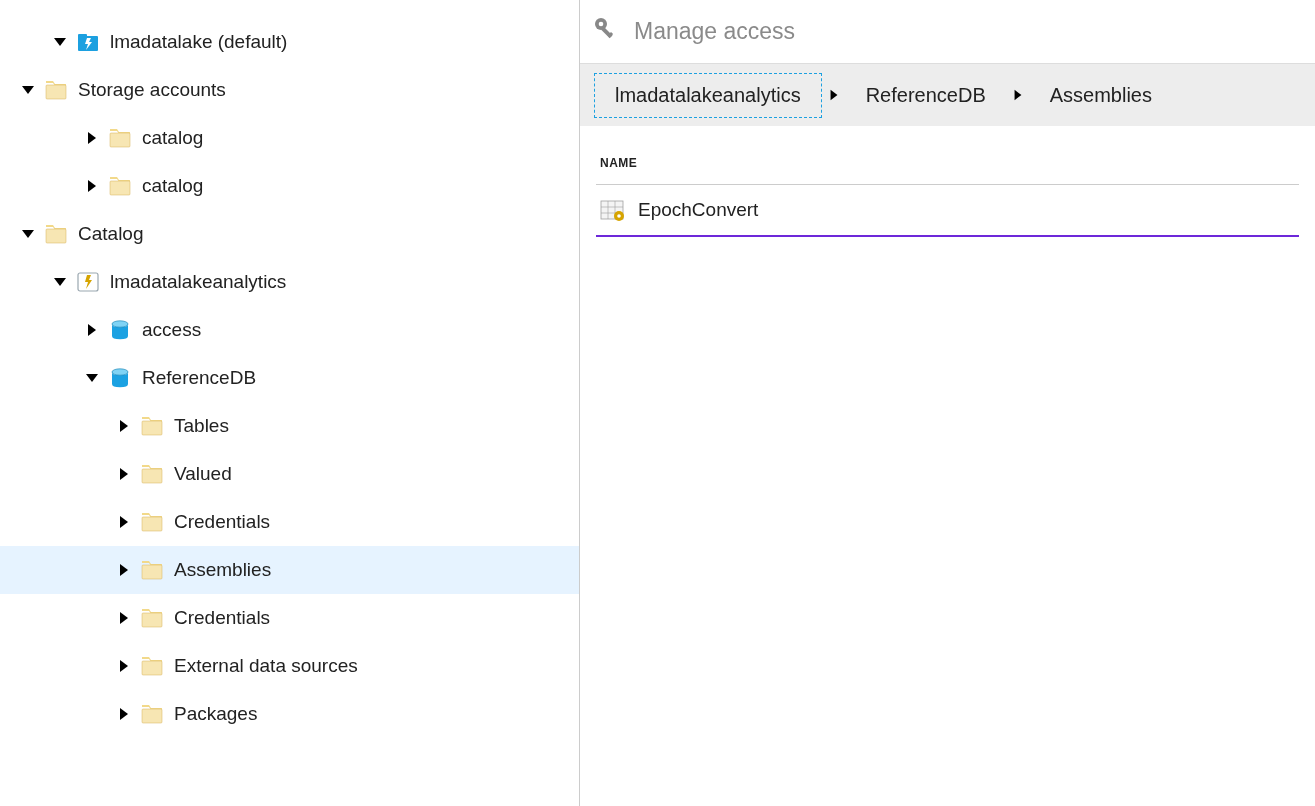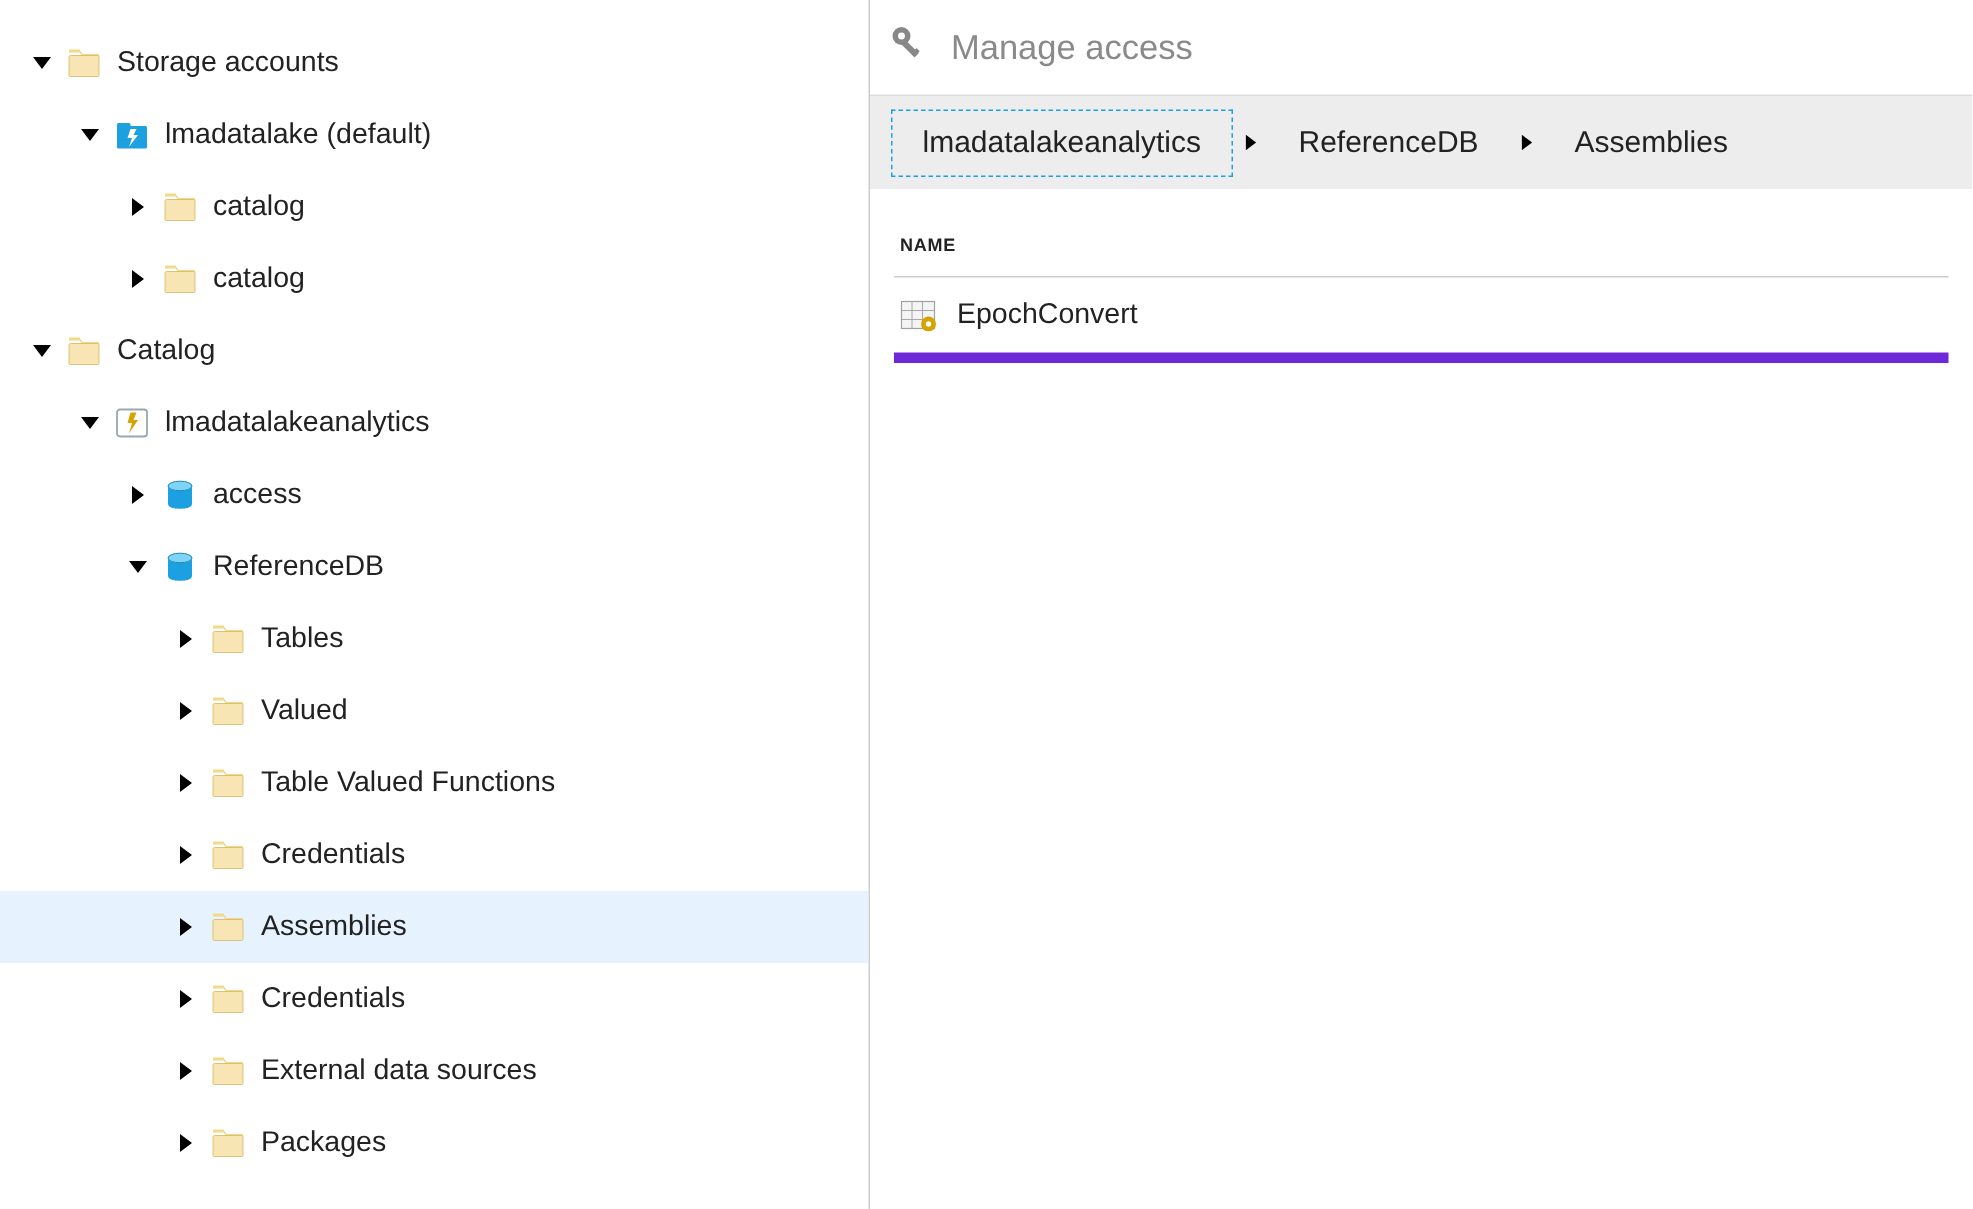--- a/index.html
+++ b/index.html
@@ -90,21 +90,21 @@
     .table-header-row {
       display:flex; align-items:center;
       border-bottom: 1px solid #ccc;
       padding: 0 0 14px 4px;
       font-weight: 700;
       letter-spacing: 0.5px;
       font-size: 12px;
     }
     .table-data-row {
       display:flex; align-items:flex-start;
-      border-bottom: 7px solid #6d28d9;
+      border-bottom: 2px solid #6d28d9;
       padding: 14px 0 14px 4px;
     }
     .asm-icon { width:26px; height:22px; margin-right:12px; display:inline-flex; }
   </style>
 </head>
 <body>
 
 <svg width="0" height="0" style="position:absolute">
   <defs>
 
@@ -153,136 +153,136 @@
       <line x1="15" y1="2" x2="15" y2="20" stroke="#a0a0a0" stroke-width="0.6"></line>
       <circle cx="19" cy="17" r="5" fill="#d6a400"></circle>
       <circle cx="19" cy="17" r="1.8" fill="#fff"></circle>
     </g>
   </defs>
 </svg>
 
 <div class="tree-panel">
 
   <div class="tree-row">
+    <span class="indent" style="width:48px"></span>
+    <span class="expander">
+        <svg viewBox="0 0 14 14">
+          <use href="#caret-down"></use>
+        </svg>
+      </span>
+    <span class="tree-icon">
+        <svg viewBox="0 0 24 24">
+          <use href="#ic-storage-bolt"></use>
+        </svg>
+      </span>
+    <span class="tree-label">lmadatalake (default)</span>
+  </div>
+
+  <div class="tree-row">
     <span class="indent" style="width:16px"></span>
     <span class="expander">
         <svg viewBox="0 0 14 14">
           <use href="#caret-down"></use>
         </svg>
       </span>
     <span class="tree-icon">
         <svg viewBox="0 0 24 24">
           <use href="#ic-folder"></use>
         </svg>
       </span>
     <span class="tree-label">Storage accounts</span>
   </div>
 
   <div class="tree-row">
+    <span class="indent" style="width:80px"></span>
+    <span class="expander">
+        <svg viewBox="0 0 14 14">
+          <use href="#caret-right"></use>
+        </svg>
+      </span>
+    <span class="tree-icon">
+        <svg viewBox="0 0 24 24">
+          <use href="#ic-folder"></use>
+        </svg>
+      </span>
+    <span class="tree-label">catalog</span>
+  </div>
+
+  <div class="tree-row">
+    <span class="indent" style="width:80px"></span>
+    <span class="expander">
+        <svg viewBox="0 0 14 14">
+          <use href="#caret-right"></use>
+        </svg>
+      </span>
+    <span class="tree-icon">
+        <svg viewBox="0 0 24 24">
+          <use href="#ic-folder"></use>
+        </svg>
+      </span>
+    <span class="tree-label">catalog</span>
+  </div>
+
+  <div class="tree-row">
+    <span class="indent" style="width:16px"></span>
+    <span class="expander">
+        <svg viewBox="0 0 14 14">
+          <use href="#caret-down"></use>
+        </svg>
+      </span>
+    <span class="tree-icon">
+        <svg viewBox="0 0 24 24">
+          <use href="#ic-folder"></use>
+        </svg>
+      </span>
+    <span class="tree-label">Catalog</span>
+  </div>
+
+  <div class="tree-row">
     <span class="indent" style="width:48px"></span>
     <span class="expander">
         <svg viewBox="0 0 14 14">
           <use href="#caret-down"></use>
         </svg>
       </span>
     <span class="tree-icon">
         <svg viewBox="0 0 24 24">
-          <use href="#ic-storage-bolt"></use>
-        </svg>
-      </span>
-    <span class="tree-label">lmadatalake (default)</span>
+          <use href="#ic-analytics-bolt"></use>
+        </svg>
+      </span>
+    <span class="tree-label">lmadatalakeanalytics</span>
   </div>
 
   <div class="tree-row">
     <span class="indent" style="width:80px"></span>
     <span class="expander">
         <svg viewBox="0 0 14 14">
           <use href="#caret-right"></use>
         </svg>
       </span>
     <span class="tree-icon">
         <svg viewBox="0 0 24 24">
-          <use href="#ic-folder"></use>
-        </svg>
-      </span>
-    <span class="tree-label">catalog</span>
+          <use href="#ic-database"></use>
+        </svg>
+      </span>
+    <span class="tree-label">access</span>
   </div>
 
   <div class="tree-row">
     <span class="indent" style="width:80px"></span>
     <span class="expander">
         <svg viewBox="0 0 14 14">
-          <use href="#caret-right"></use>
-        </svg>
-      </span>
-    <span class="tree-icon">
-        <svg viewBox="0 0 24 24">
-          <use href="#ic-folder"></use>
-        </svg>
-      </span>
-    <span class="tree-label">catalog</span>
-  </div>
-
-  <div class="tree-row">
-    <span class="indent" style="width:16px"></span>
-    <span class="expander">
-        <svg viewBox="0 0 14 14">
           <use href="#caret-down"></use>
         </svg>
       </span>
     <span class="tree-icon">
         <svg viewBox="0 0 24 24">
-          <use href="#ic-folder"></use>
-        </svg>
-      </span>
-    <span class="tree-label">Catalog</span>
-  </div>
-
-  <div class="tree-row">
-    <span class="indent" style="width:48px"></span>
-    <span class="expander">
-        <svg viewBox="0 0 14 14">
-          <use href="#caret-down"></use>
-        </svg>
-      </span>
-    <span class="tree-icon">
-        <svg viewBox="0 0 24 24">
-          <use href="#ic-analytics-bolt"></use>
-        </svg>
-      </span>
-    <span class="tree-label">lmadatalakeanalytics</span>
-  </div>
-
-  <div class="tree-row">
-    <span class="indent" style="width:80px"></span>
-    <span class="expander">
-        <svg viewBox="0 0 14 14">
-          <use href="#caret-right"></use>
-        </svg>
-      </span>
-    <span class="tree-icon">
-        <svg viewBox="0 0 24 24">
           <use href="#ic-database"></use>
         </svg>
       </span>
-    <span class="tree-label">access</span>
-  </div>
-
-  <div class="tree-row">
-    <span class="indent" style="width:80px"></span>
-    <span class="expander">
-        <svg viewBox="0 0 14 14">
-          <use href="#caret-down"></use>
-        </svg>
-      </span>
-    <span class="tree-icon">
-        <svg viewBox="0 0 24 24">
-          <use href="#ic-database"></use>
-        </svg>
-      </span>
     <span class="tree-label">ReferenceDB</span>
   </div>
 
   <div class="tree-row">
     <span class="indent" style="width:112px"></span>
     <span class="expander">
         <svg viewBox="0 0 14 14">
           <use href="#caret-right"></use>
         </svg>
       </span>
@@ -302,34 +302,20 @@
         </svg>
       </span>
     <span class="tree-icon">
         <svg viewBox="0 0 24 24">
           <use href="#ic-folder"></use>
         </svg>
       </span>
     <span class="tree-label">Valued</span>
   </div>
 
-  <div class="tree-row">
-    <span class="indent" style="width:112px"></span>
-    <span class="expander">
-        <svg viewBox="0 0 14 14">
-          <use href="#caret-right"></use>
-        </svg>
-      </span>
-    <span class="tree-icon">
-        <svg viewBox="0 0 24 24">
-          <use href="#ic-folder"></use>
-        </svg>
-      </span>
-    <span class="tree-label">Table Valued Functions</span>
-  </div>
 
   <div class="tree-row">
     <span class="indent" style="width:112px"></span>
     <span class="expander">
         <svg viewBox="0 0 14 14">
           <use href="#caret-right"></use>
         </svg>
       </span>
     <span class="tree-icon">
         <svg viewBox="0 0 24 24">

